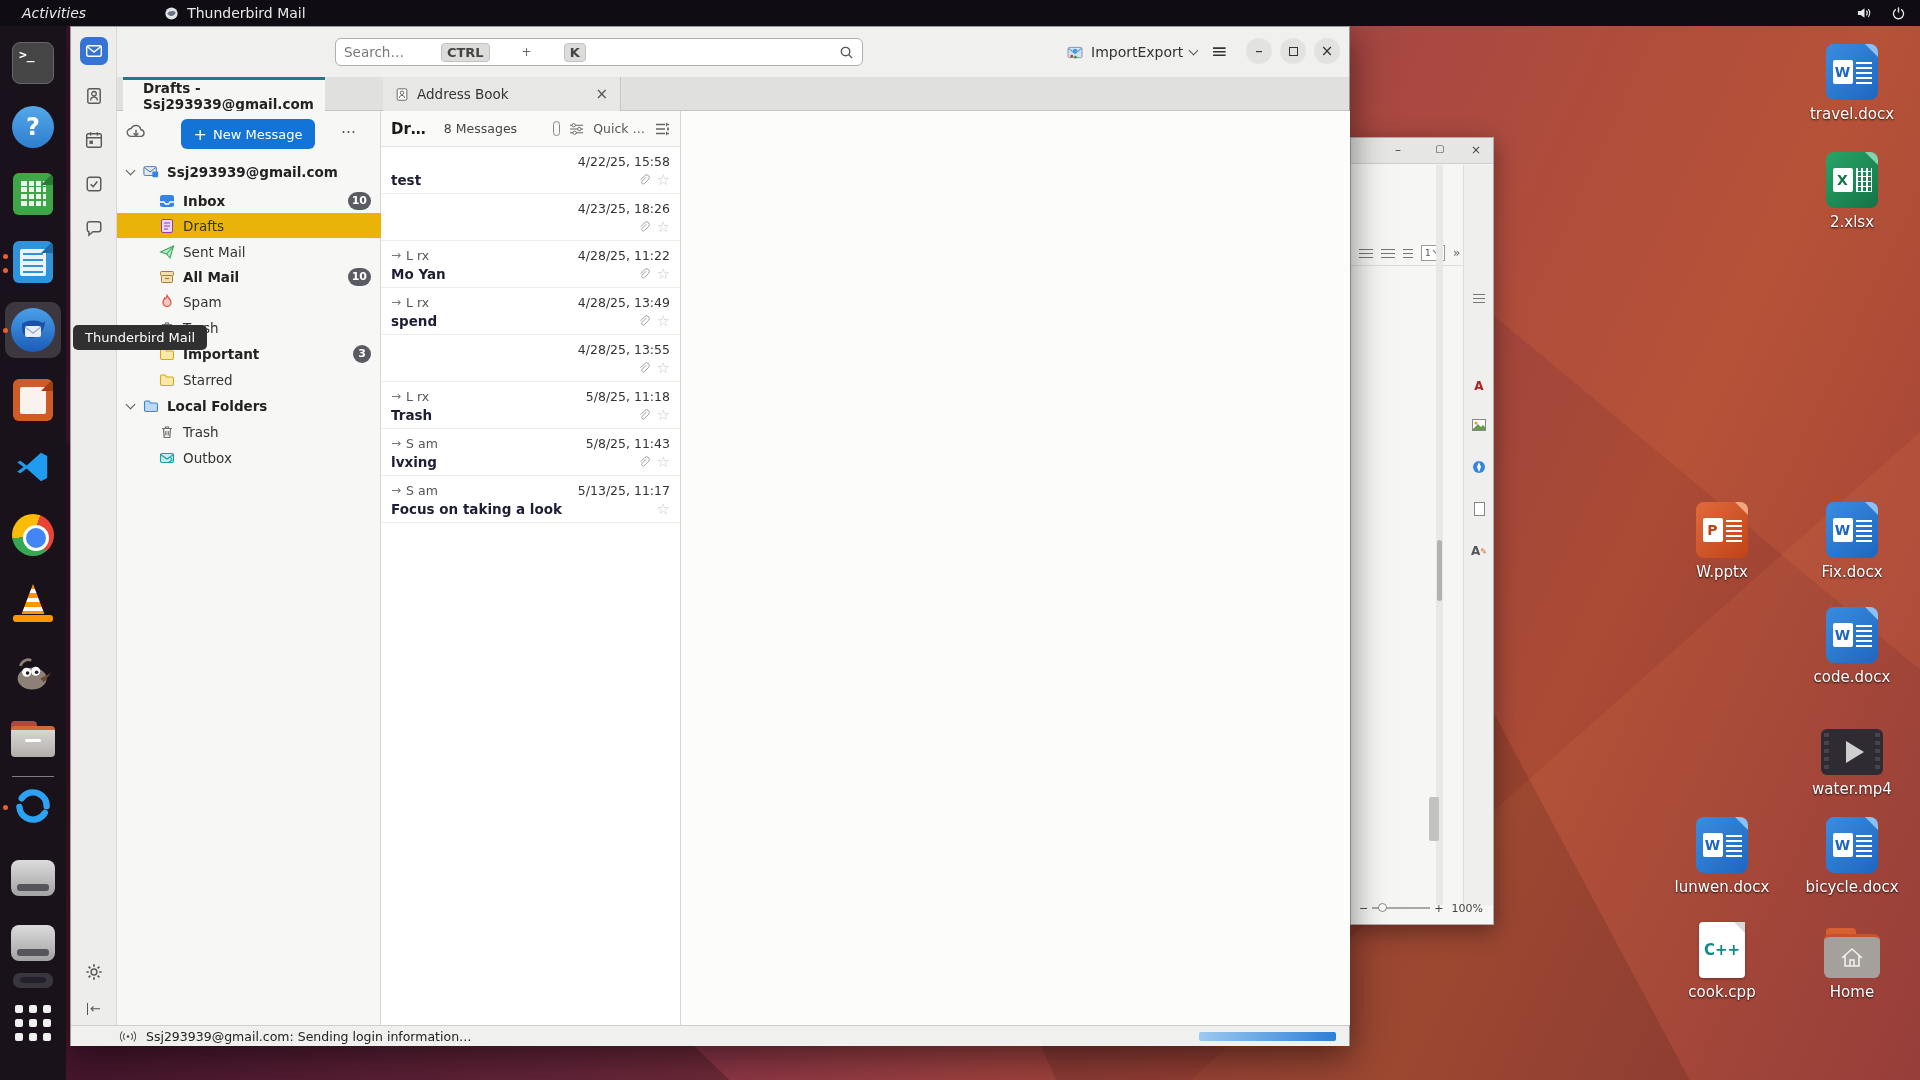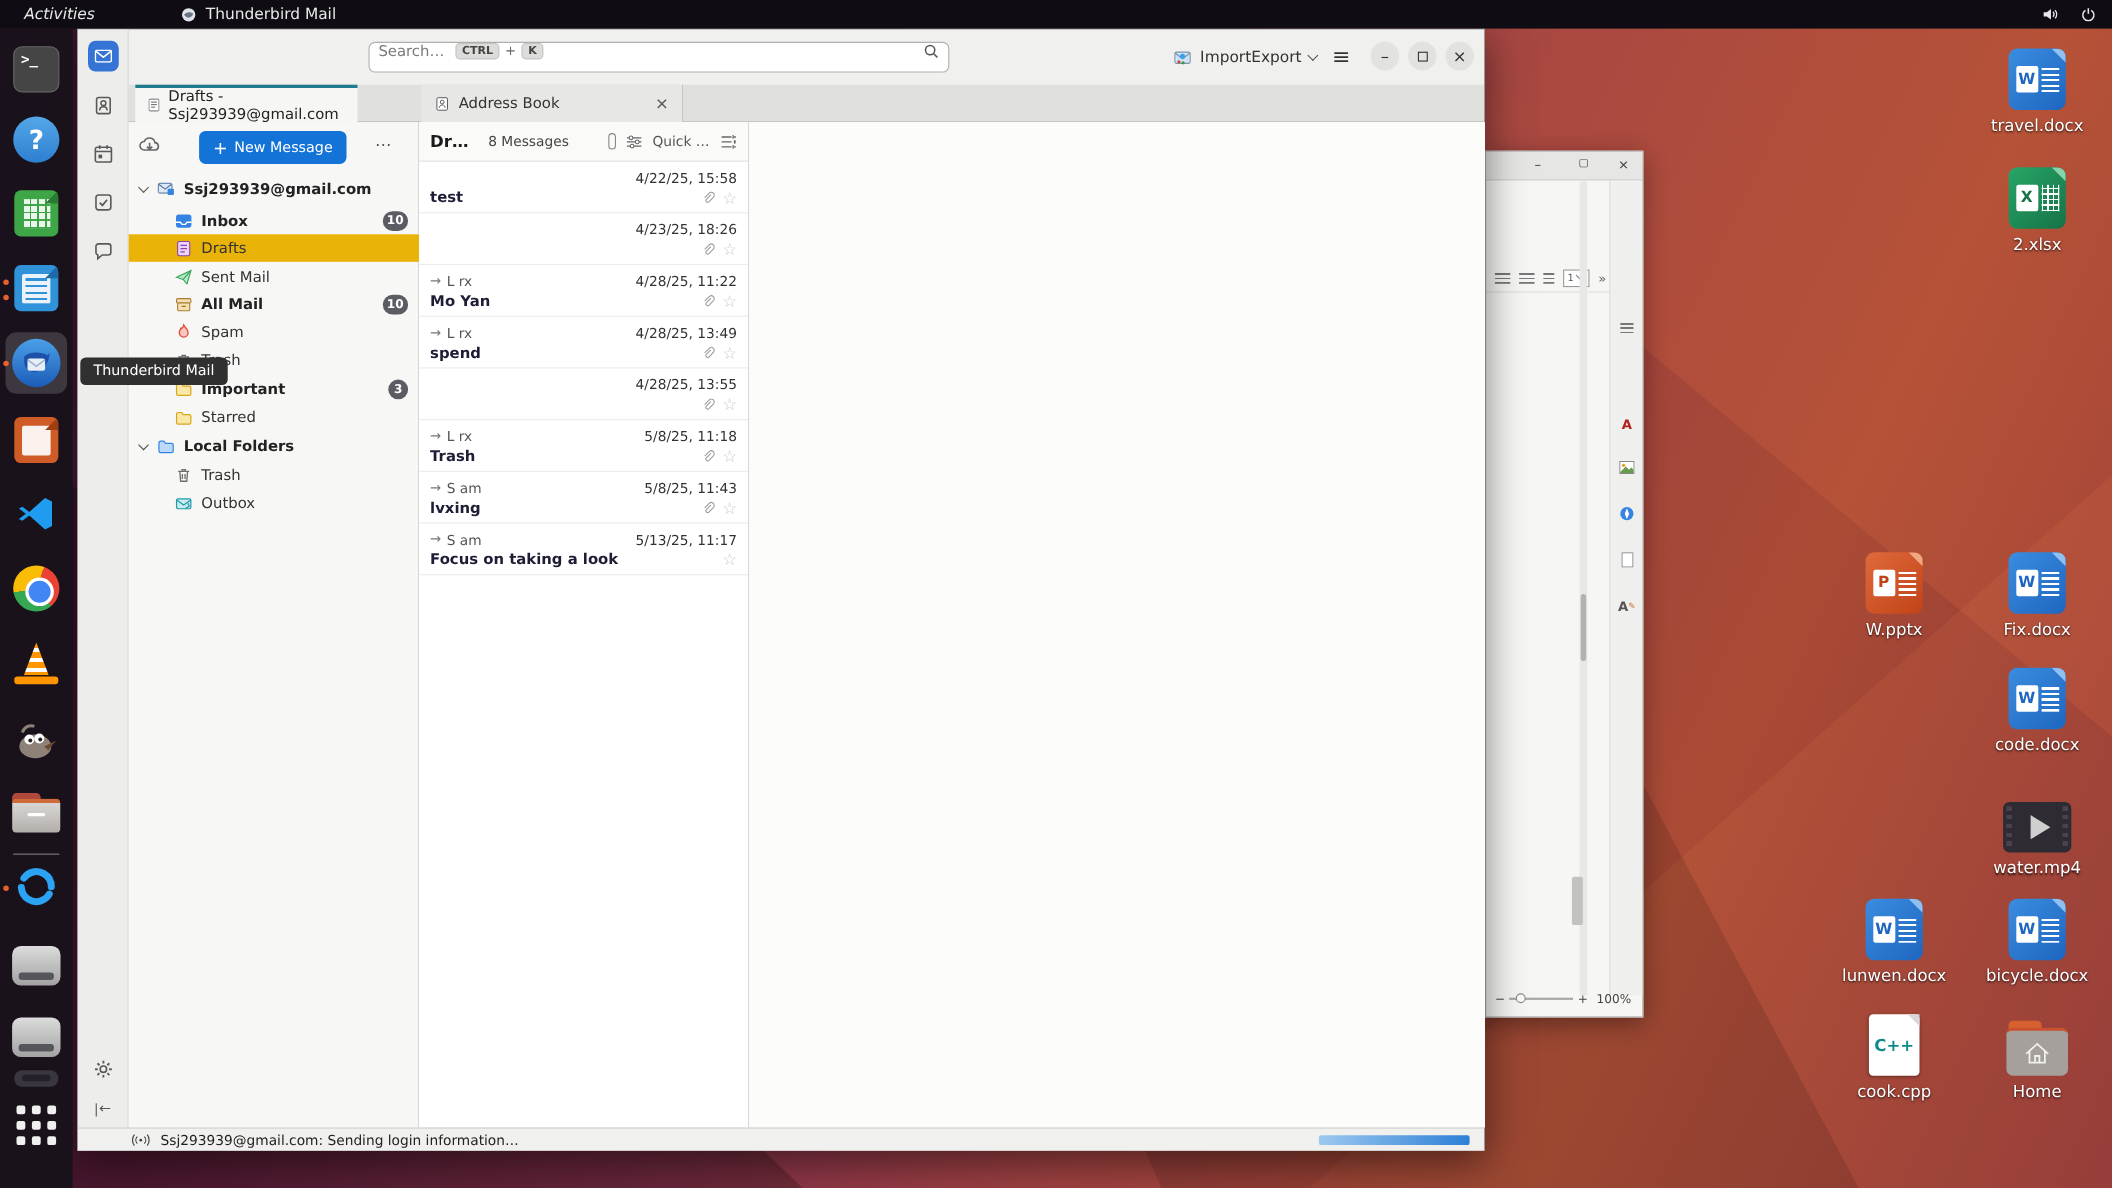--- a/index.html
+++ b/index.html
@@ -107,23 +107,23 @@
   .home-ic { position:relative; width:56px; height:50px; }
   .home-back { position:absolute; left:2px; top:0; width:30px; height:12px; background:#d6602f; border-radius:4px 4px 0 0; }
   .home-body { position:absolute; left:0; top:6px; width:56px; height:44px; background:#a5a09b; border-radius:6px;
      display:flex; align-items:center; justify-content:center; border-top:3px solid #c9512d; }
 
   
   .tbwin { position:absolute; left:70px; top:26px; width:1280px; height:1020px; background:#f0f0ee;
      border:1px solid #9a9a98; box-shadow:0 10px 34px rgba(0,0,0,.5); z-index:20; }
   .tb-toolbar { position:absolute; left:0; top:0; width:1278px; height:50px; background:#f0f0ee; }
   .searchbox { position:absolute; left:264px; top:11px; width:528px; height:28px; background:#fff;
-     border:1px solid #b0b0ae; border-radius:6px; display:flex; align-items:flex-start; padding:0 8px; }
+     border:1px solid #b0b0ae; border-radius:6px; display:flex; align-items:center; padding:0 8px;gap:27px; }
   .search-ph { color:#7a7a7a; font-size:13.5px; margin-right:10px; }
-  .kbd { background:#dcdcda; border:1px solid #c2c2c0; border-radius:4px; font-size:10px; font-weight:bold;
+  .kbd { background:#dcdcda; border:1px solid #c2c2c0; border-radius:4px; font-size:13px; font-weight:bold;
      color:#444; padding:1px 5px; }
   .kbd-plus { color:#666; font-size:12px; margin:0 5px; }
   .search-mag { margin-left:auto; display:flex; }
   .importexport { position:absolute; left:990px; top:10px; height:30px; display:flex; align-items:center; gap:7px;
      font-size:14px; color:#333; padding:0 6px; border-radius:5px; }
   .chev-down { width:7px; height:7px; border-right:1.6px solid #555; border-bottom:1.6px solid #555;
      transform:rotate(45deg); margin-top:-4px; }
   .hamburger { position:absolute; left:1140px; top:12px; font-size:20px; color:#333; }
   .winbtn { position:absolute; top:11px; width:26px; height:26px; border-radius:50%; background:#e2e2e0;
      display:flex; align-items:center; justify-content:center; color:#333; font-size:15px; }
@@ -402,21 +402,21 @@
       </div>
       <span class="hamburger">≡</span>
       <span class="winbtn" style="left:1175px;">–</span>
       <span class="winbtn" style="left:1209px;">
           <span class="sq"></span>
         </span>
       <span class="winbtn" style="left:1243px;">×</span>
     </div>
 
     <div class="tb-tabs">
-      <div class="tab active" style="left:52px; width:202px;">
+      <div class="tab active" style="left:52px; width:202px;font-weight:bold;">
         <svg width="13" height="15" viewBox="0 0 13 15">
             <rect x="0.5" y="0.5" width="12" height="14" rx="1.5" fill="#fff" stroke="#555"></rect>
             <path d="M3 4h7M3 7h7M3 10h5" stroke="#555" stroke-width="1.1"></path>
           </svg>
         <span>Drafts - Ssj293939@gmail.com</span>
       </div>
       <div class="tab inactive" style="left:312px; width:238px;">
         <svg width="14" height="15" viewBox="0 0 16 16">
             <rect x="2.5" y="1.5" width="11" height="13" rx="1.5" fill="#fff" stroke="#555"></rect>
             <circle cx="8" cy="6" r="2" fill="none" stroke="#555"></circle>

